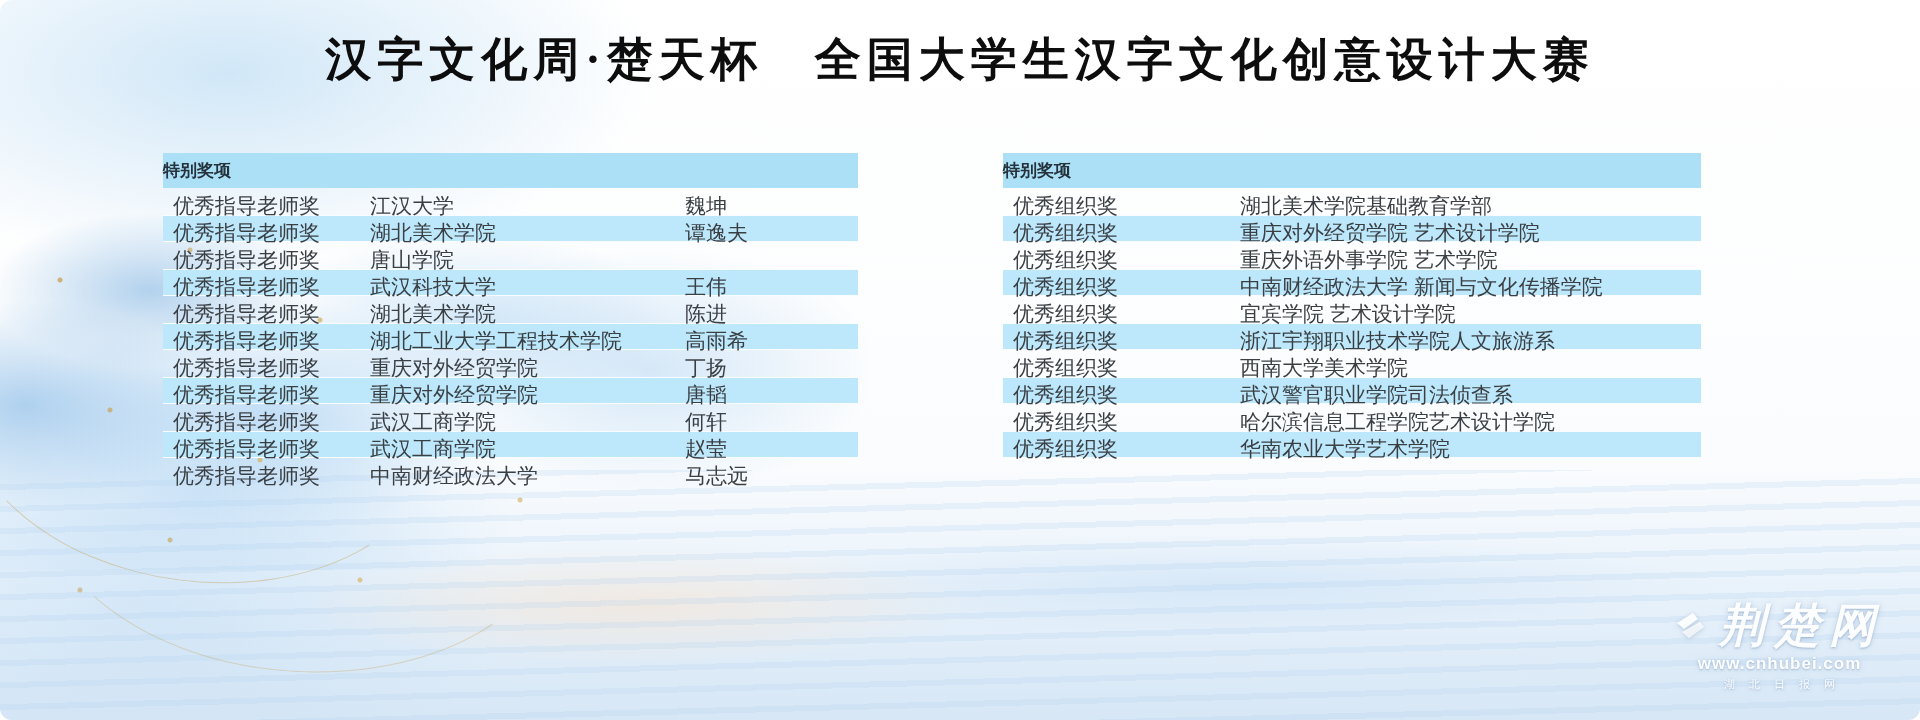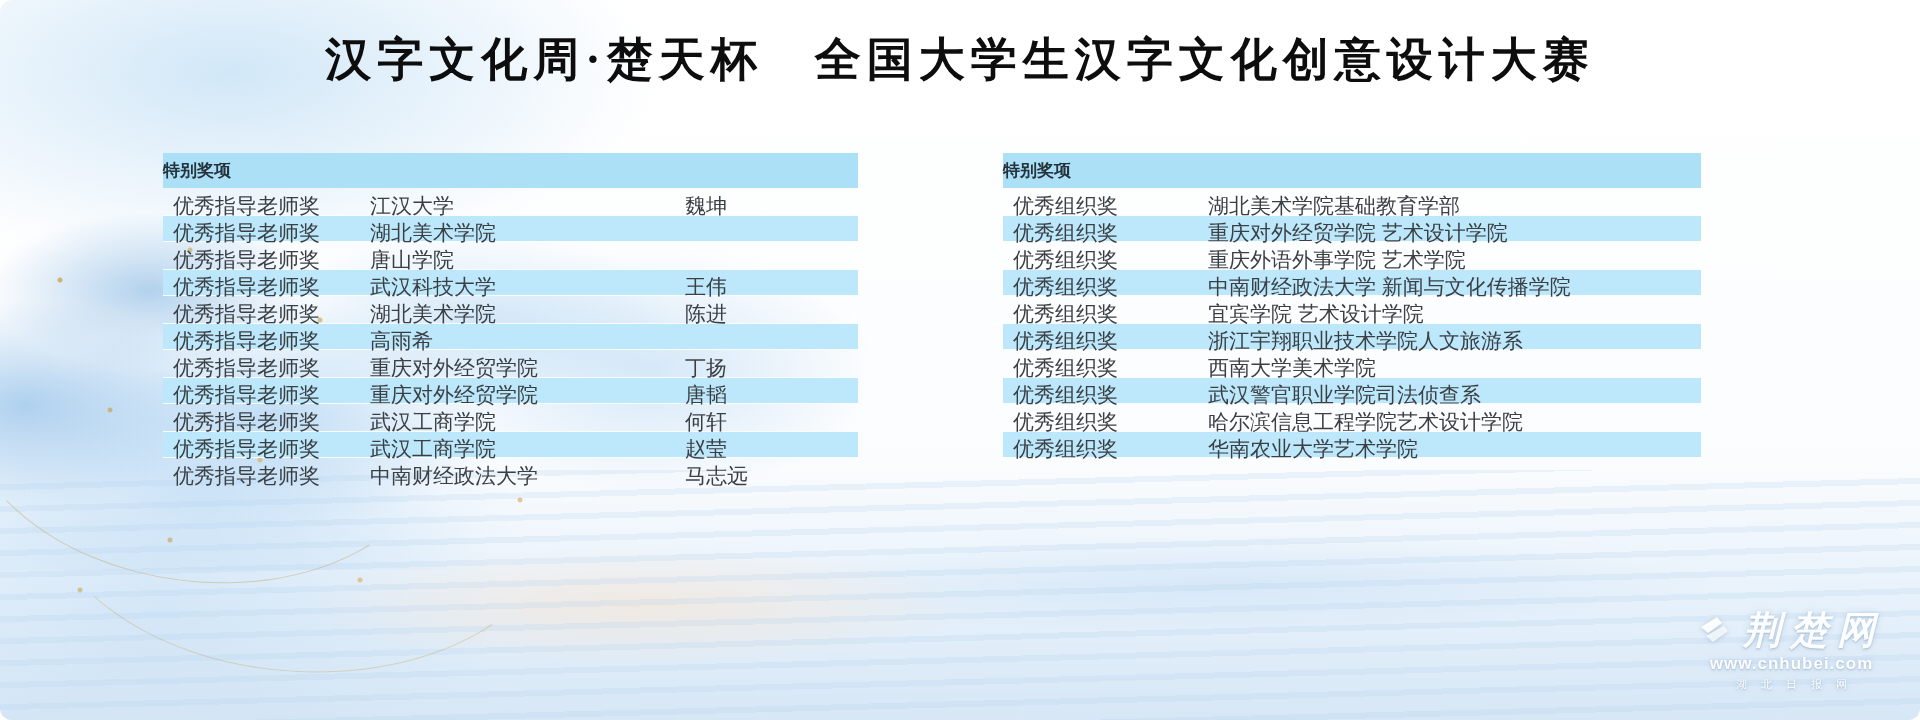--- a/index.html
+++ b/index.html
@@ -55,30 +55,30 @@
   .thead{height:35.4px;line-height:35.4px;text-align:left;font-weight:bold;
     font-size:17px;color:#25323c;background:#abe0f6;}
   .row{display:flex;height:27px;line-height:35.4px;font-size:21px;font-weight:500;color:#3a3f44;
     white-space:nowrap;}
   .rows .row:nth-child(even){background:#bde8fb;
     box-shadow:inset 0 1px 0 rgba(255,255,255,0.9), inset 0 -1px 0 rgba(255,255,255,0.9);}
   .c-award{width:197px;padding-left:10px;}
   .c-school{width:315px;}
   .c-person{flex:1;}
   .table-right .c-award{width:195px;padding-left:10px;}
-  .c-org{flex:1;}
+  .c-org{flex:1;margin-left:32px;}
   
   .watermark{position:absolute;right:36px;bottom:28px;text-align:center;
     color:rgba(255,255,255,0.97);
     text-shadow:0 1px 2px rgba(120,150,185,0.55), 0 0 6px rgba(130,160,195,0.30);}
   .wm-logo-row{display:flex;align-items:center;justify-content:center;gap:4px;}
   .wm-swoosh{width:40px;height:32px;flex:0 0 auto;
     filter:drop-shadow(0 1px 2px rgba(120,150,185,0.5));}
   .wm-logo{font-family:"Liberation Serif", serif;font-style:italic;font-weight:bold;
-    font-size:38px;letter-spacing:9px;line-height:1.1;}
+    font-size:46px;letter-spacing:9px;line-height:1.1;}
   .wm-url{font-size:17px;font-weight:bold;letter-spacing:1px;margin-top:2px;}
   .wm-site{font-size:11px;letter-spacing:14px;margin-top:3px;margin-right:-14px;}
 </style>
 </head>
 <body>
 
 <div class="page">
 
   <div class="bg-topleft"></div>
   <div class="bg-left-cluster"></div>
@@ -95,37 +95,39 @@
     <div class="thead">特别奖项</div>
     <div class="rows">
       <div class="row">
         <span class="c-award">优秀指导老师奖</span>
         <span class="c-school">江汉大学</span>
         <span class="c-person">魏坤</span>
       </div>
       <div class="row">
         <span class="c-award">优秀指导老师奖</span>
         <span class="c-school">湖北美术学院</span>
+        <span class="c-person">谭逸夫</span>
       </div>
       <div class="row">
         <span class="c-award">优秀指导老师奖</span>
         <span class="c-school">唐山学院</span>
       </div>
       <div class="row">
         <span class="c-award">优秀指导老师奖</span>
         <span class="c-school">武汉科技大学</span>
         <span class="c-person">王伟</span>
       </div>
       <div class="row">
         <span class="c-award">优秀指导老师奖</span>
         <span class="c-school">湖北美术学院</span>
         <span class="c-person">陈进</span>
       </div>
       <div class="row">
         <span class="c-award">优秀指导老师奖</span>
+        <span class="c-school">湖北工业大学工程技术学院</span>
         <span class="c-person">高雨希</span>
       </div>
       <div class="row">
         <span class="c-award">优秀指导老师奖</span>
         <span class="c-school">重庆对外经贸学院</span>
         <span class="c-person">丁扬</span>
       </div>
       <div class="row">
         <span class="c-award">优秀指导老师奖</span>
         <span class="c-school">重庆对外经贸学院</span>

